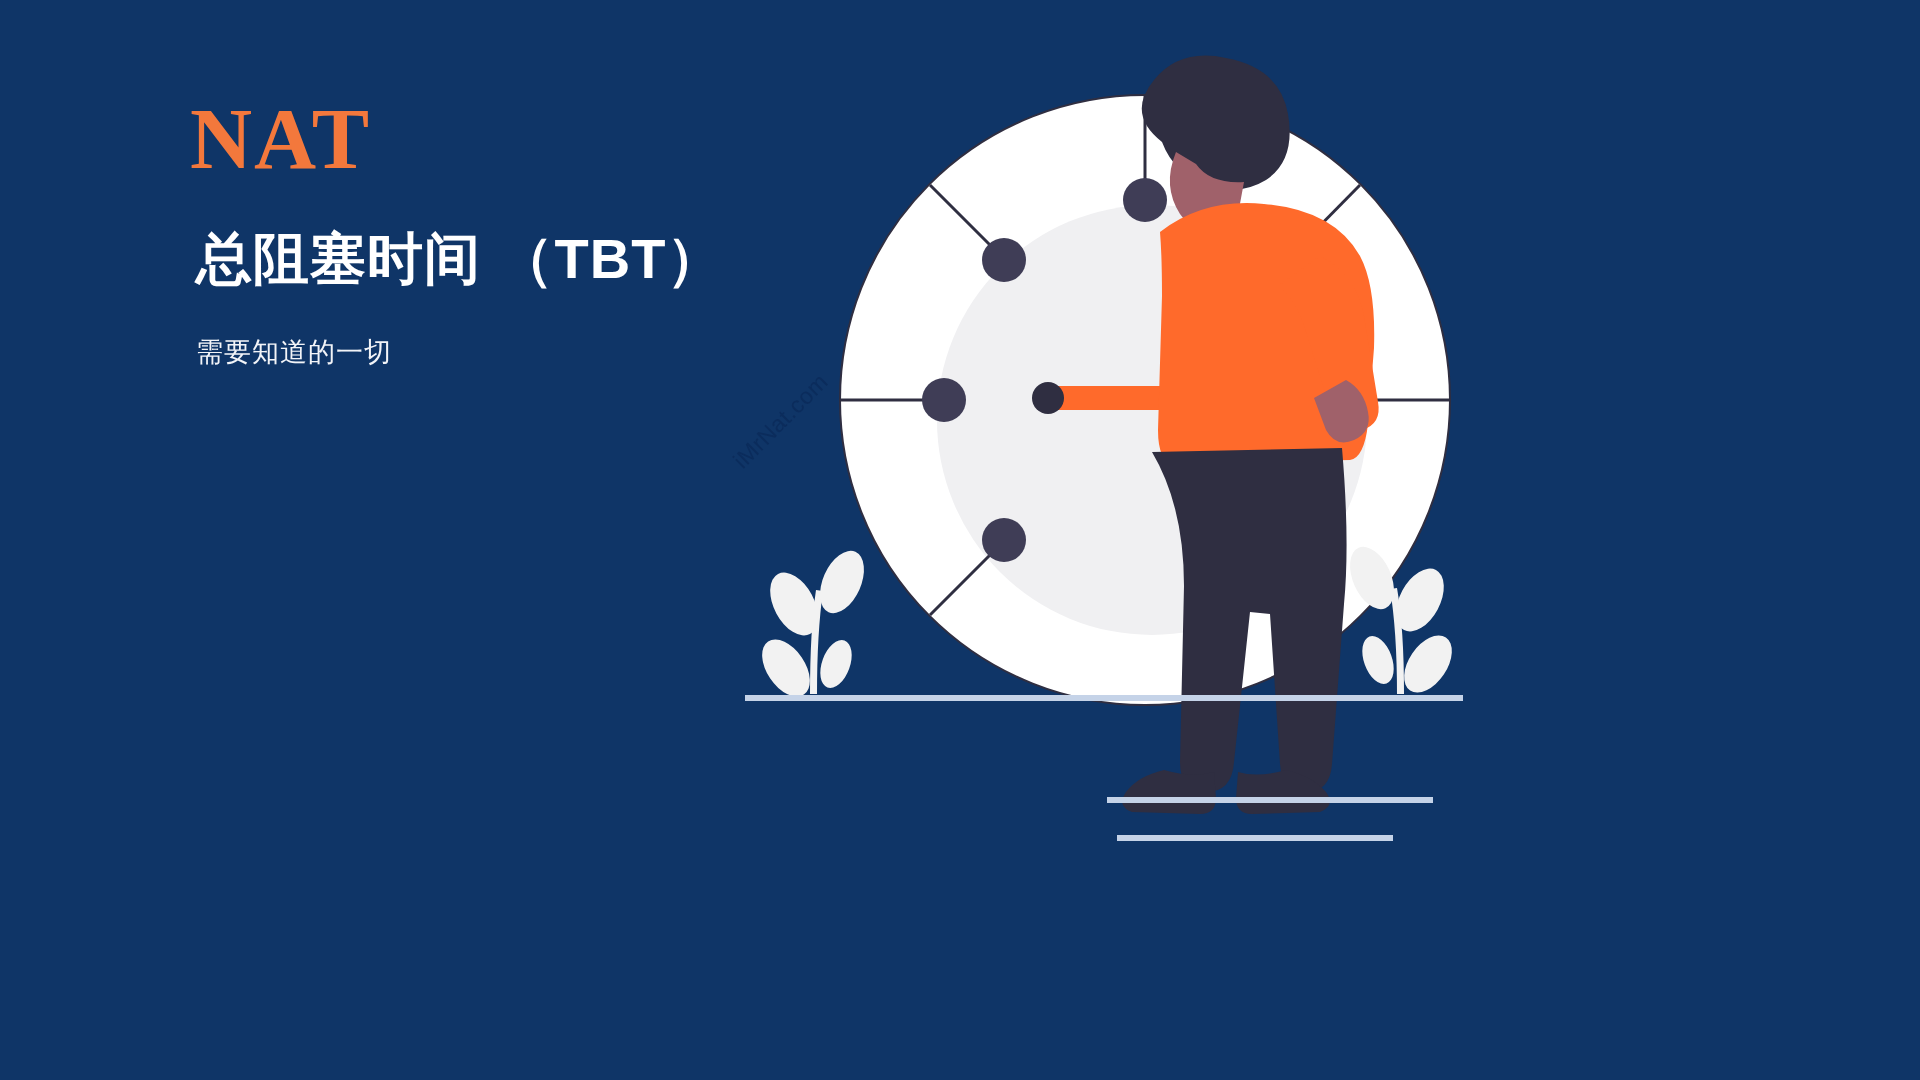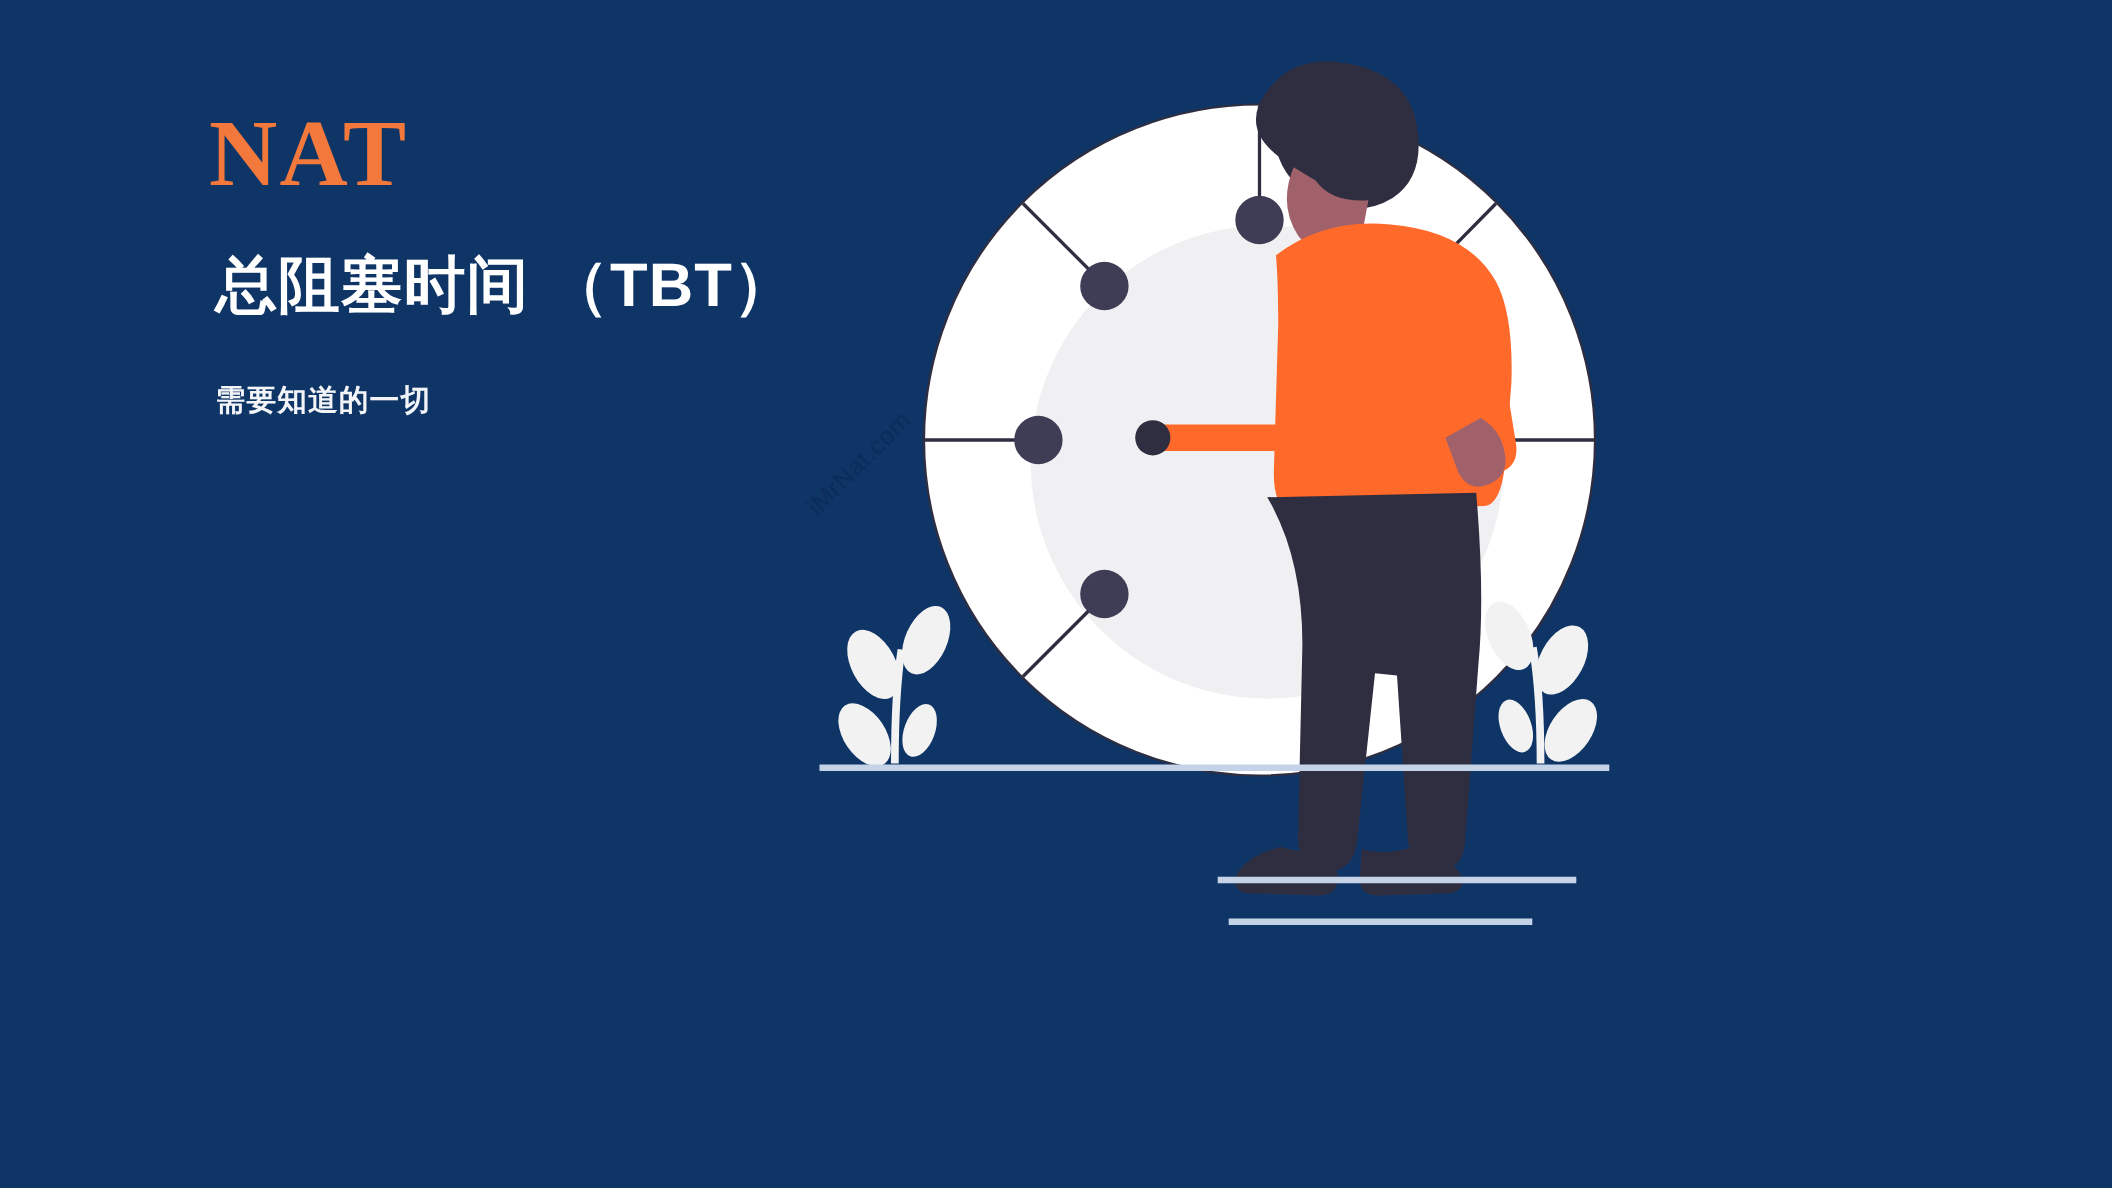--- a/index.html
+++ b/index.html
@@ -19,22 +19,22 @@
     font-weight:700;font-size:86px;line-height:1;
     color:#f3783c;letter-spacing:2px;
   }
   .title{
     position:absolute;left:196px;top:222px;
     font-size:56px;font-weight:700;color:#ffffff;
     letter-spacing:1px;white-space:nowrap;text-align:right;
   }
   .subtitle{
     position:absolute;left:196px;top:334px;
-    font-size:27px;font-weight:700;color:#f2f4f8;
-    letter-spacing:1px;white-space:nowrap;margin-top:12px;
+    font-size:27px;font-weight:400;color:#f2f4f8;
+    letter-spacing:1px;white-space:nowrap;
   }
   .english{
     position:absolute;left:198px;top:600px;
     font-family:"DejaVu Sans Mono", monospace;
     font-size:38px;font-weight:400;color:#ffffff;
     letter-spacing:7px;white-space:nowrap;
     transform:translateY(-28px);
   }
 
   

